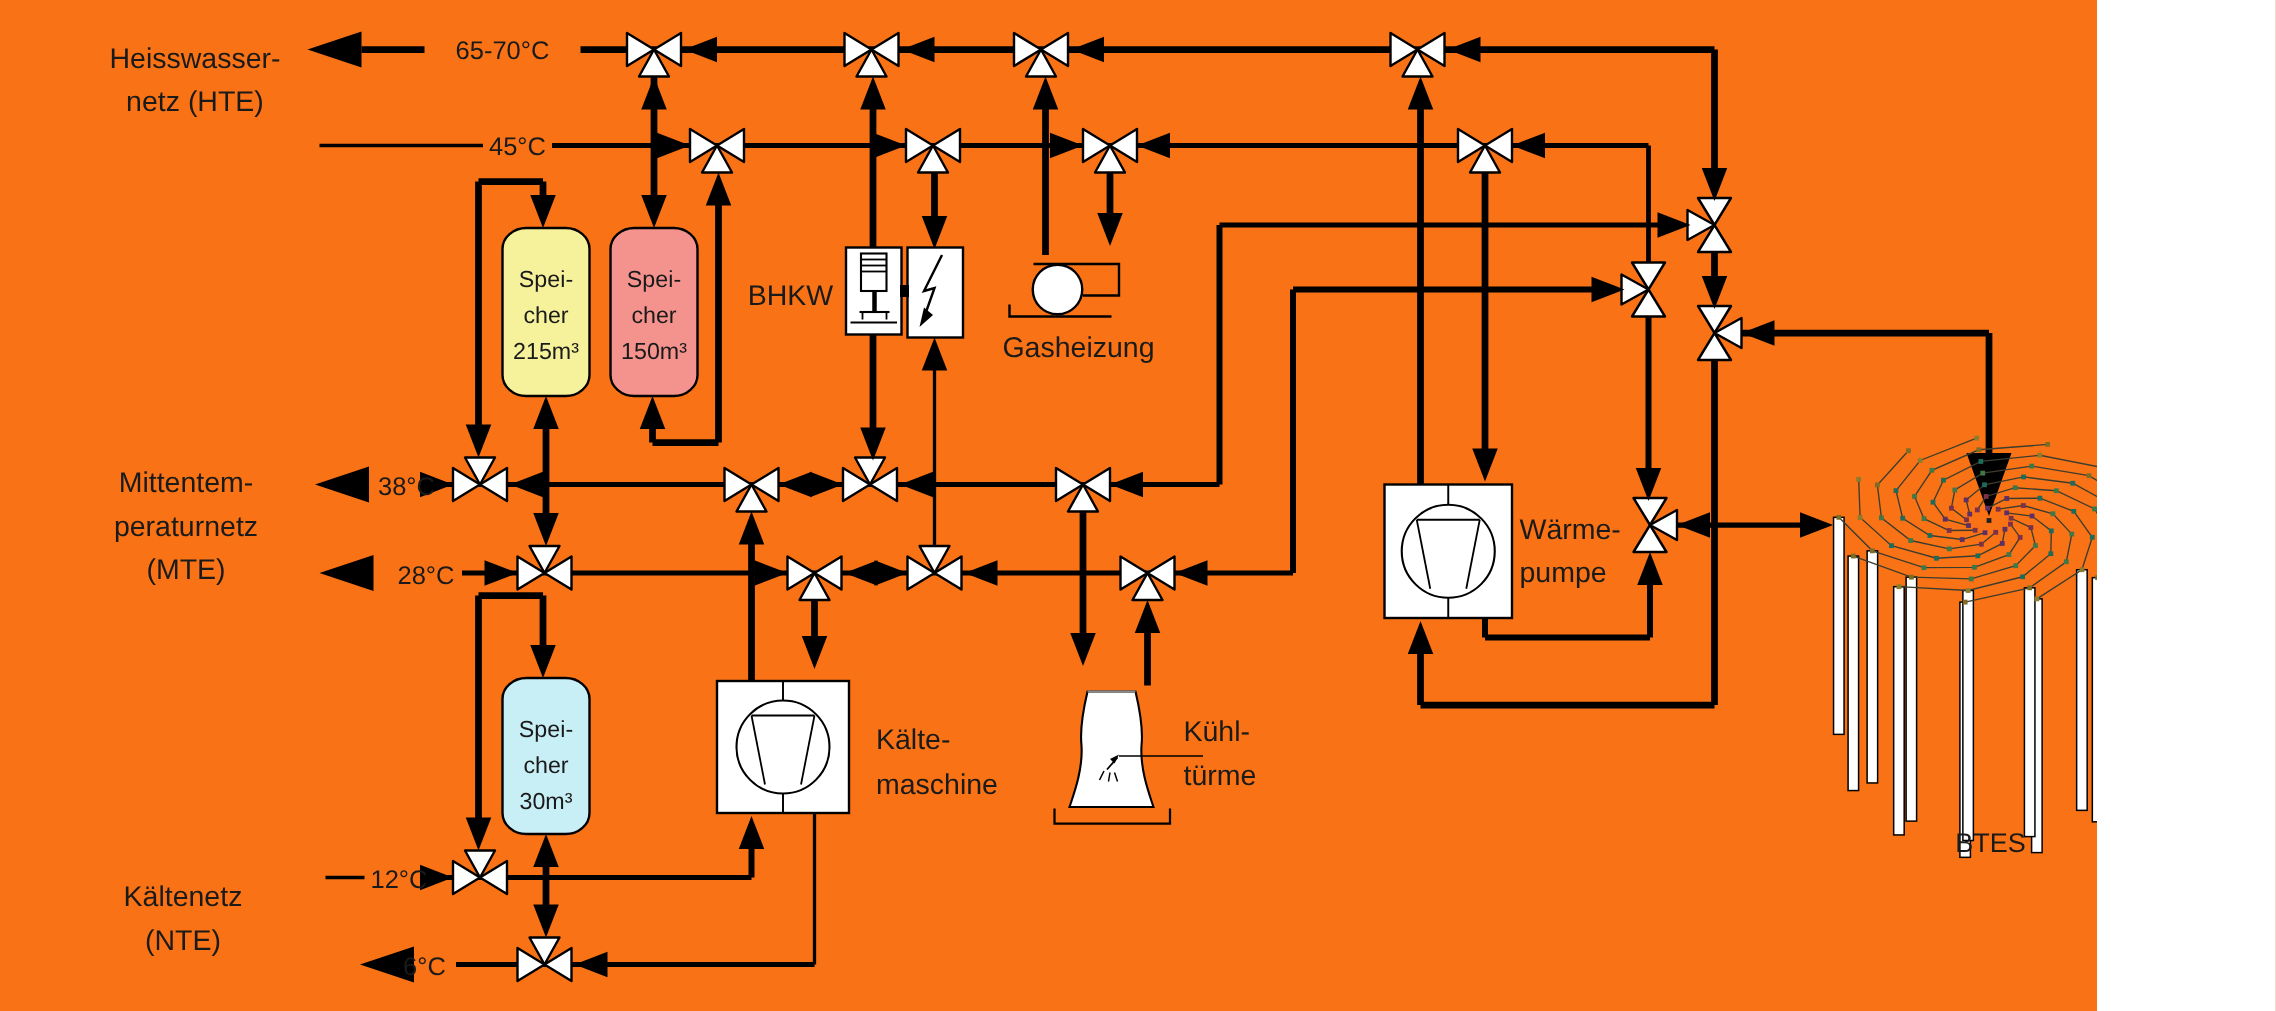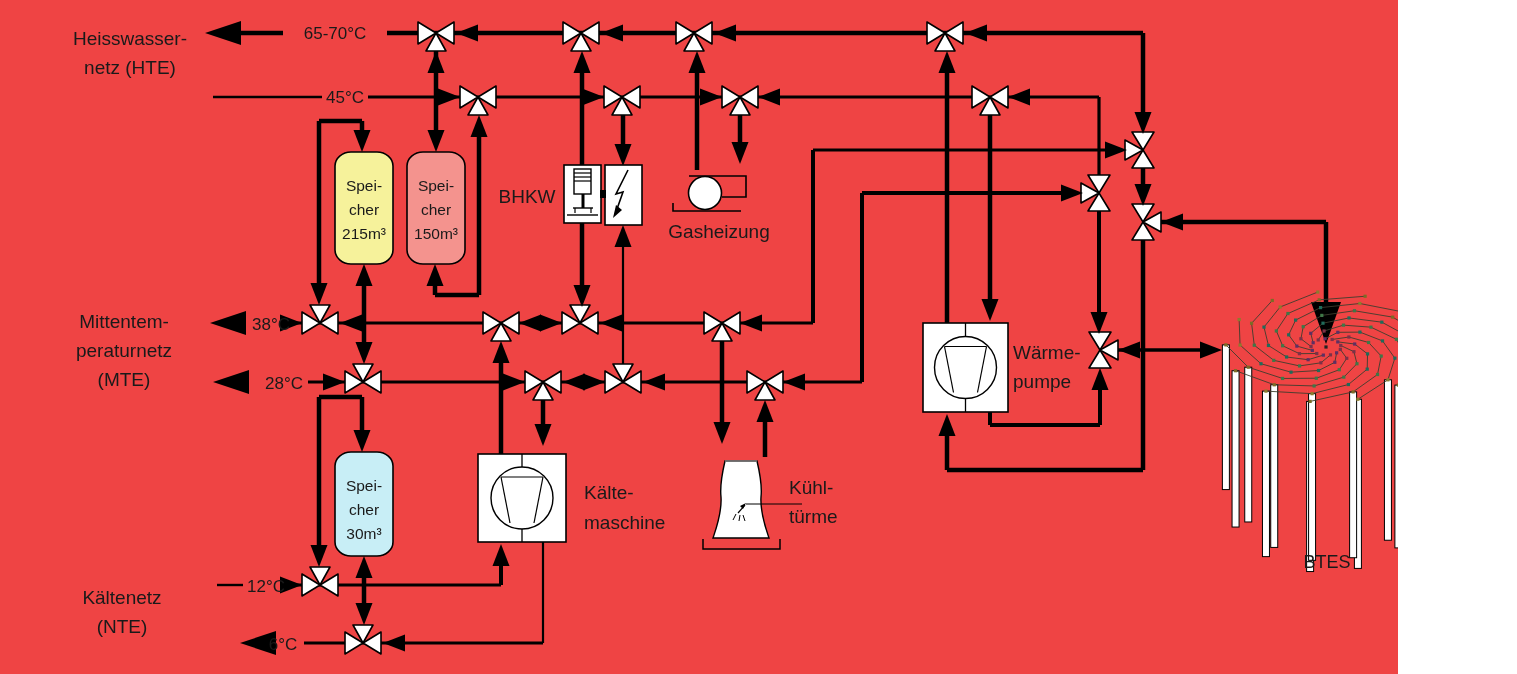--- a/index.html
+++ b/index.html
@@ -1,16 +1,16 @@
 <!DOCTYPE html>
 <html><head>
 <meta charset="utf-8">
 <style>
   html,body{margin:0;padding:0;background:#ffffff;}
-  #stage{position:relative;width:1398px;height:674px;background:#ef4444;overflow:hidden;}
+  #stage{position:relative;width:1398px;height:674px;background:#f97316;overflow:hidden;}
   svg{display:block;}
   text{font-family:"Liberation Sans","DejaVu Sans",sans-serif;fill:#1a1a1a;}
 </style>
 </head>
 <body>
 
 <div id="stage">
   <svg id="svg" width="1517" height="674" viewBox="0 0 1517 674">
       <line x1="241" y1="33" x2="283" y2="33" stroke="#000000" stroke-width="4.5"></line>
       <line x1="387" y1="33" x2="1143" y2="33" stroke="#000000" stroke-width="4.5"></line>

